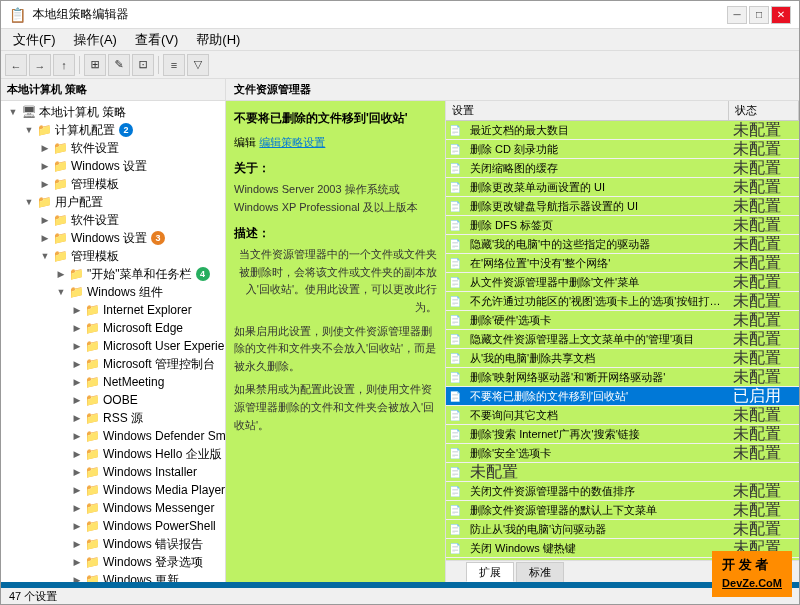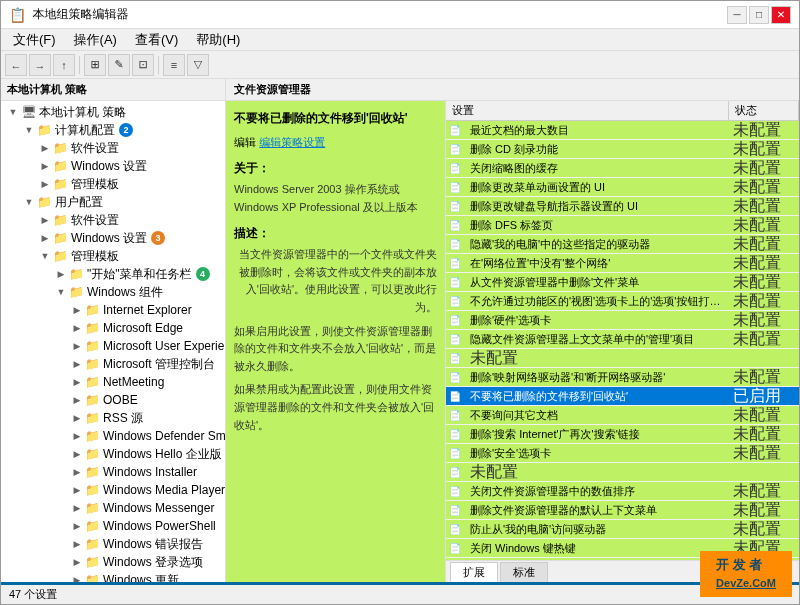--- a/index.html
+++ b/index.html
@@ -351,21 +351,21 @@
       font-weight: normal;
     }
 
     
     .bottom-tabs {
       height: 22px;
       background: #f0f0f0;
       border-top: 1px solid #ddd;
       display: flex;
       align-items: flex-end;
-      padding: 0 4px;
+      padding: 0 20px;
     }
 
     .tab {
       padding: 2px 12px;
       background: #e0e0e0;
       border: 1px solid #ccc;
       border-bottom: none;
       cursor: pointer;
       font-size: 11px;
       color: #000;
@@ -378,21 +378,21 @@
     .tab.active {
       background: #fff;
       border-bottom: 1px solid #fff;
       z-index: 1;
     }
 
     
     .status-bar {
       height: 22px;
       background: #f0f0f0;
-      border-top: 3px solid #0369a1;
+      border-top: 6px solid #0369a1;
       display: flex;
       align-items: center;
       padding: 0 8px;
       font-size: 11px;
       color: #000;
     }
 
     
     .watermark {
       position: fixed;
@@ -725,20 +725,21 @@
             </div>
 
             <div class="settings-row">
               <span class="settings-row-icon">📄</span>
               <span class="settings-row-name">隐藏文件资源管理器上文文菜单中的'管理'项目</span>
               <span class="status-text">未配置</span>
             </div>
 
             <div class="settings-row">
               <span class="settings-row-icon">📄</span>
+              <span class="settings-row-name">从'我的电脑'删除共享文档</span>
               <span class="status-text">未配置</span>
             </div>
 
             <div class="settings-row">
               <span class="settings-row-icon">📄</span>
               <span class="settings-row-name">删除'映射网络驱动器'和'断开网络驱动器'</span>
               <span class="status-text">未配置</span>
             </div>
 
             <div class="settings-row selected">
@@ -816,16 +817,16 @@
     </div>
 
   </div>
 
   <div class="status-bar">
     <span>47 个设置</span>
   </div>
 
 </div>
 
-<div class="watermark" style="position:fixed;bottom:8px;right:8px;background:#ff8c00;color:#0c4a6e;padding:4px 16px;font-size:13px;font-weight:bold;line-height:1.6;">
+<div class="watermark" style="position:fixed;bottom:8px;right:8px;background:#ff8c00;color:#000000;padding:4px 10px;font-size:13px;font-weight:bold;line-height:1.6;">
   <div>开 发 者</div>
   <div style="font-size:11px;text-decoration:underline;">DevZe.CoM</div>
 </div>
 
 </body></html>

